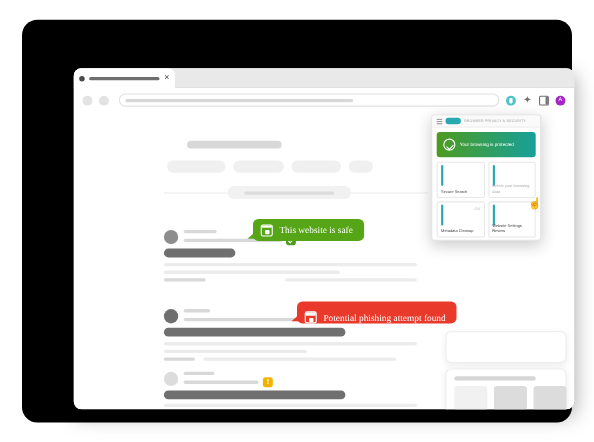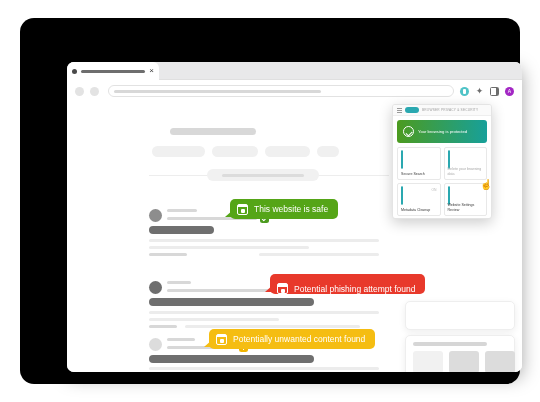--- a/index.html
+++ b/index.html
@@ -93,21 +93,21 @@
     border-top:7px solid transparent; border-right:8px solid currentColor;
   }
   .callout .badge-ic{
     width:11px;height:11px;border:1.3px solid #fff;border-radius:2px;position:relative;flex:0 0 auto;
   }
   .callout .badge-ic::before{content:"";position:absolute;left:0;right:0;top:0;height:2.6px;background:#fff;}
   .callout .badge-ic::after{content:"";position:absolute;left:2.5px;top:4.6px;width:4px;height:4px;background:#fff;border-radius:1px;}
   .c-safe{ background:#55a517; color:#55a517; }
   .c-phish{ background:#e8392b; color:#e8392b;align-items:flex-end; }
   .c-pua{ background:#f5bd12; color:#f5bd12; }
-  .callout span.txt{ color:#fff; }
+  .callout span.txt{ color:#fff;font-family:Liberation Serif, serif; }
 
   
   .rcard{
     position:absolute; background:#fff; border:1px solid #eee; border-radius:5px;
     box-shadow:0 2px 7px rgba(0,0,0,.07);
   }
   .rc-a{ left:338px; top:199px; width:110px; height:29px;}
   .rc-b{ left:338px; top:233px; width:110px; height:63px;}
   .rc-b .wide{ position:absolute; left:7px; top:6px; width:74px; height:4px; border-radius:2px; background:#d6d6d6;}
   .thumbs{ position:absolute; left:7px; top:15px; display:flex; gap:6px;}
@@ -239,24 +239,20 @@
       <div class="callout c-safe" style="left:163px; top:97px;">
         <span class="badge-ic"></span>
         <span class="txt">This website is safe</span>
       </div>
 
       <div class="callout c-phish" style="left:203px; top:172px;">
         <span class="badge-ic"></span>
         <span class="txt">Potential phishing attempt found</span>
       </div>
 
-      <div class="callout c-pua" style="left:142px; top:227px;">
-        <span class="badge-ic"></span>
-        <span class="txt">Potentially unwanted content found</span>
-      </div>
 
     </div>
   </div>
 
   <div class="popup">
     <div class="pop-head">
       <span class="pop-burger">
           <i></i>
           <i></i>
           <i></i>

